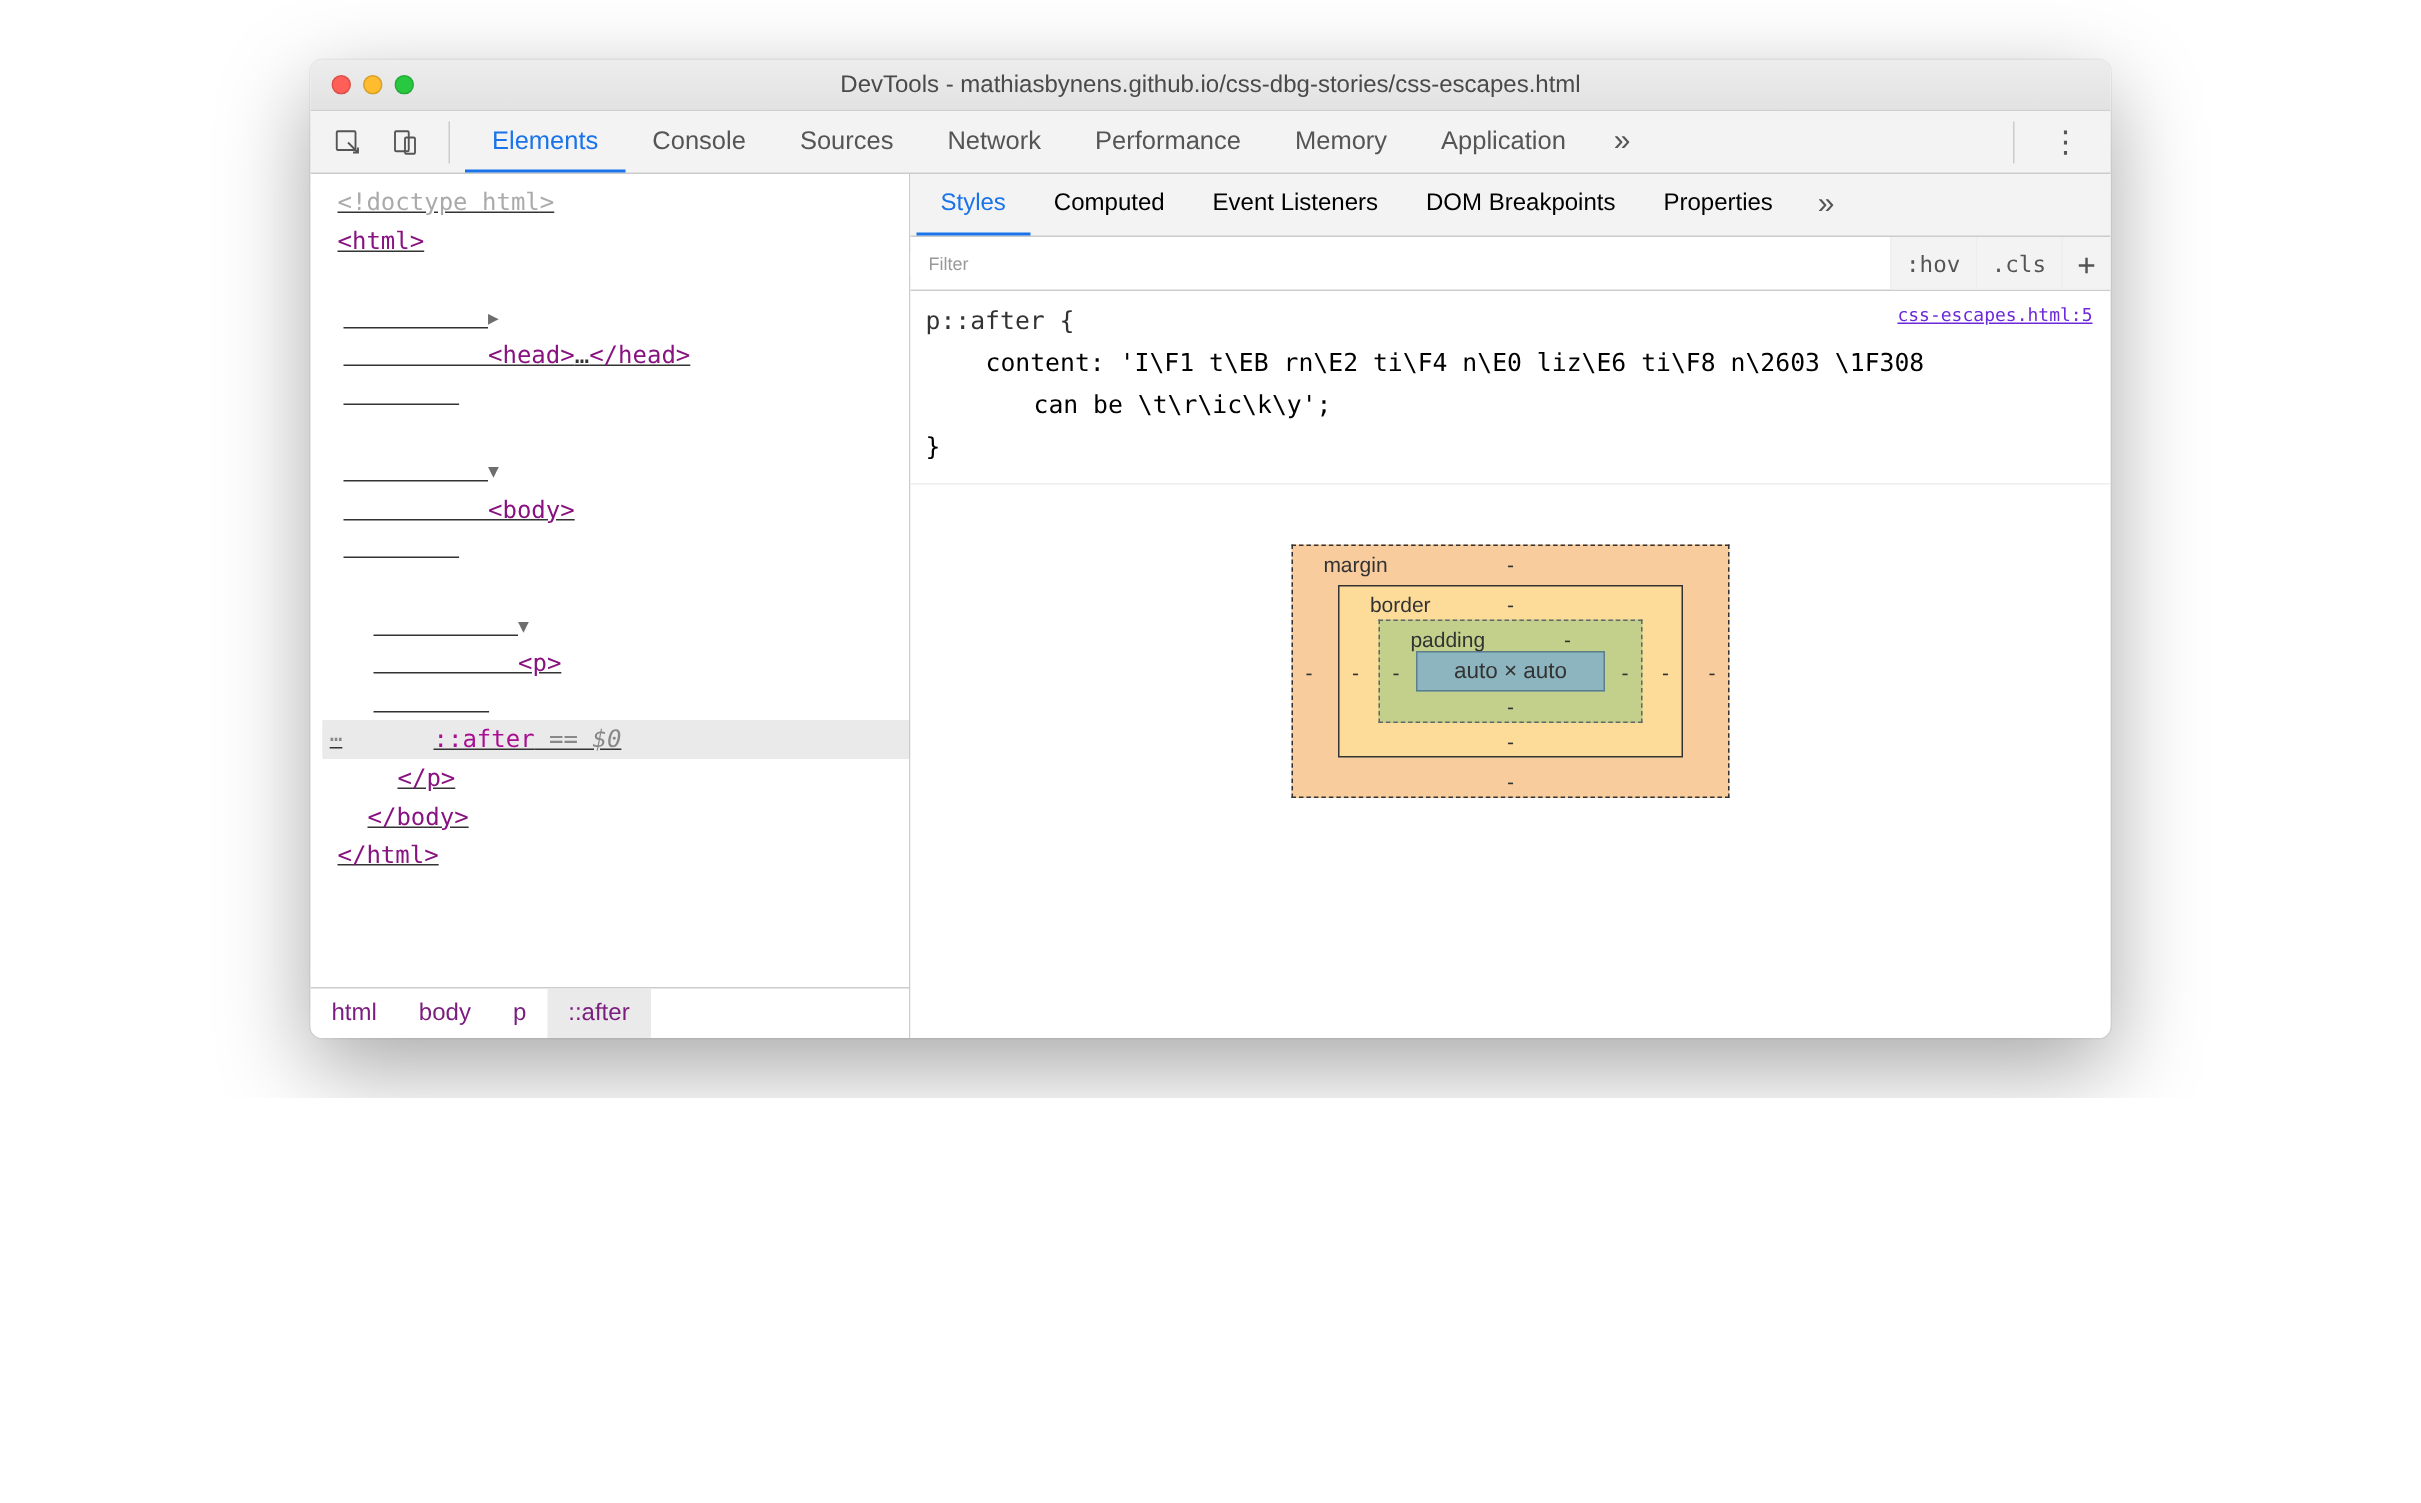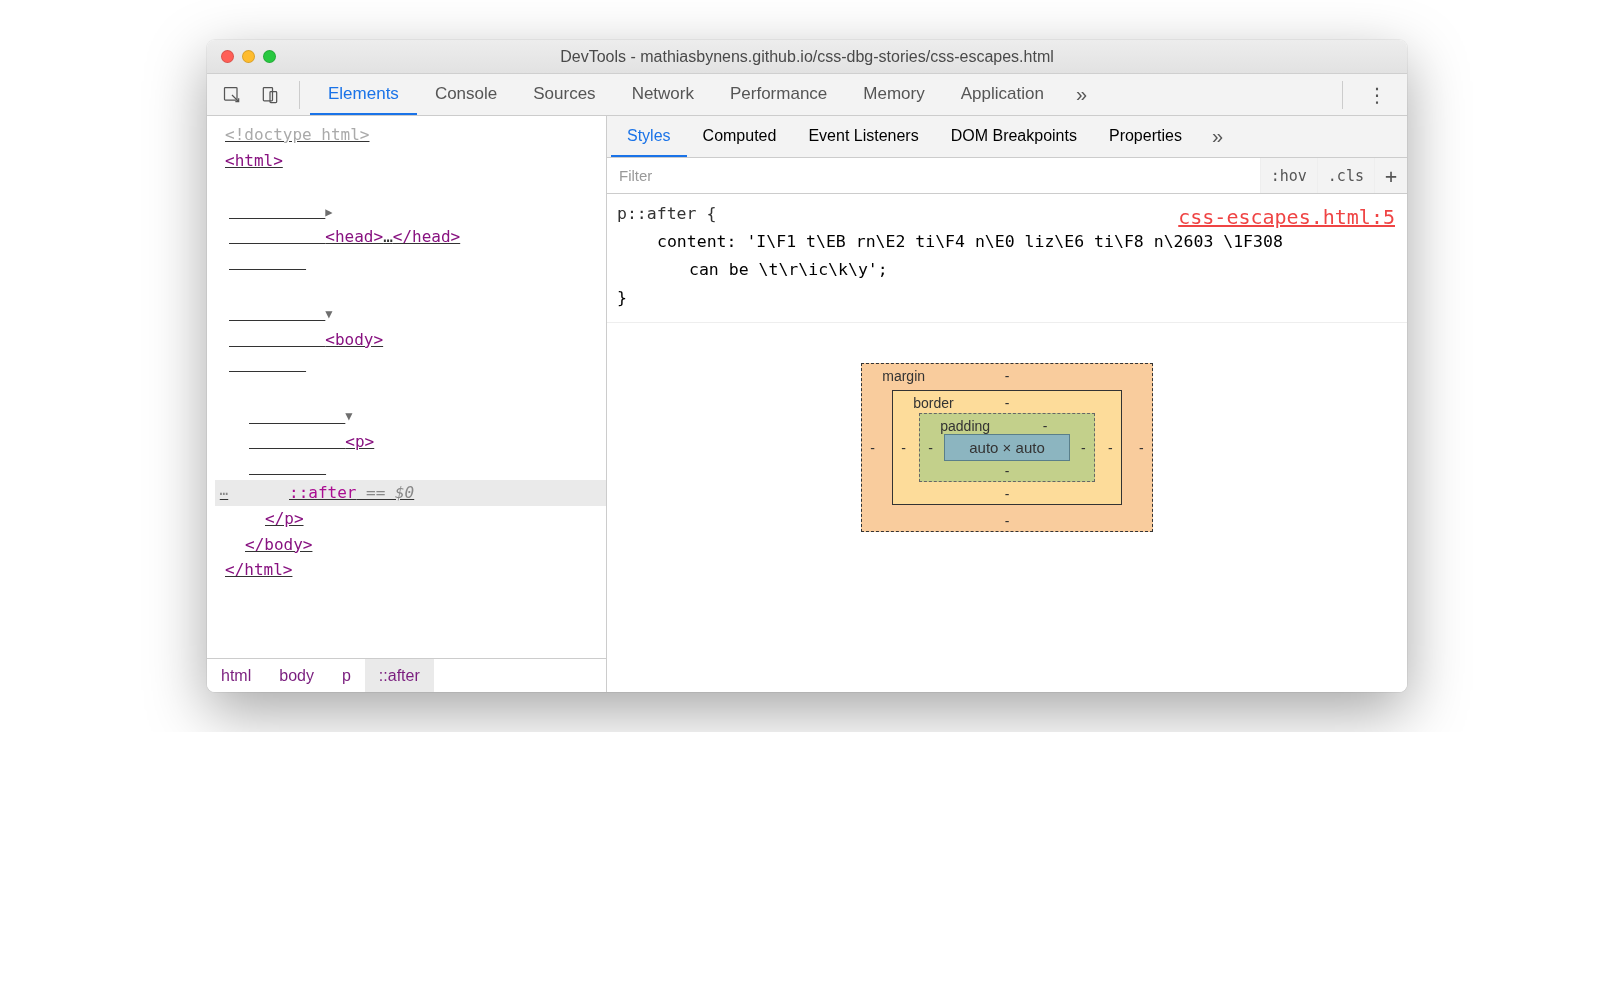--- a/index.html
+++ b/index.html
@@ -152,21 +152,21 @@
     border-bottom: 2px solid transparent;
   }
   .sub-tab.active { color: #1a73e8; border-bottom-color: #1a73e8; }
   .filter-row {
     display: flex; align-items: center;
     border-bottom: 1px solid #ccc;
     height: 36px;
   }
   .filter-input {
     flex: 1; border: none; outline: none;
-    padding: 0 12px; font-size: 15px; color:#a16207;
+    padding: 0 12px; font-size: 12px; color:#a16207;
     background: #fff;
   }
   .filter-input::placeholder { color:#999; }
   .filter-btn {
     padding: 0 10px; font-size: 15px; color:#555;
     font-family: Menlo, monospace;
     height:100%; display:flex; align-items:center;
     border-left: 1px solid #eee;
     background:#f3f3f3;
     cursor:default;
@@ -176,22 +176,22 @@
     font-size: 16.5px;
     padding: 6px 12px 10px 10px;
     border-bottom: 1px solid #eee;
     line-height: 1.7;
     position: relative;
   }
   .selector { color: #333; }
   .source-link {
     position: absolute; top: 6px; right: 12px;
     font-family: Menlo, monospace;
-    font-size: 20px;
-    color:#ef4444; text-decoration: underline;
+    font-size: 12px;
+    color:#6d28d9; text-decoration: underline;
     cursor: default;
   }
   .prop-name { color: #000000; }
   .prop-value { color: #000; }
   .indent { padding-left: 40px; display:block; }
   .indent2 { padding-left: 72px; display:block; }
   
   .box-model-wrap {
     flex:1;
     display:flex;

